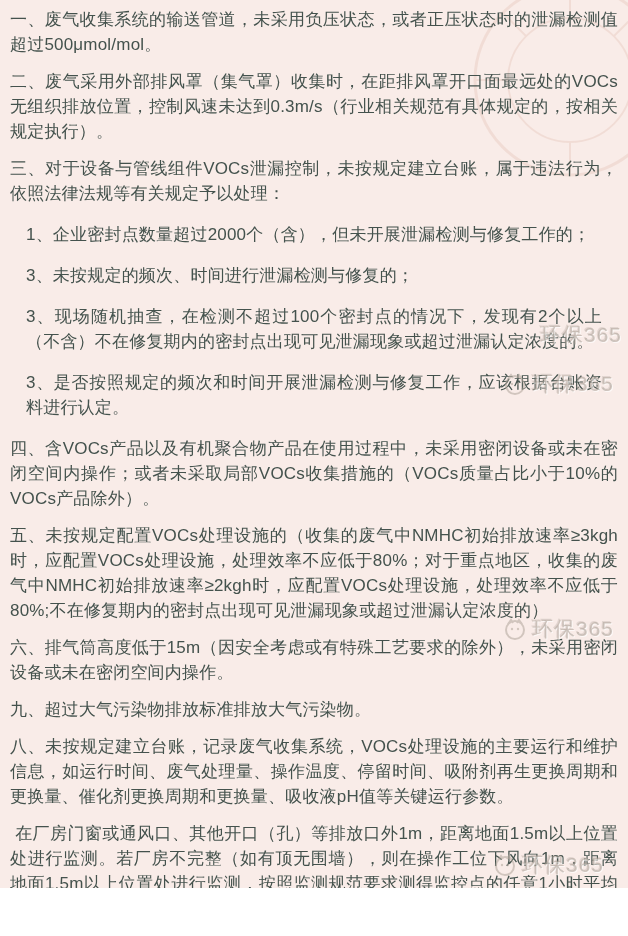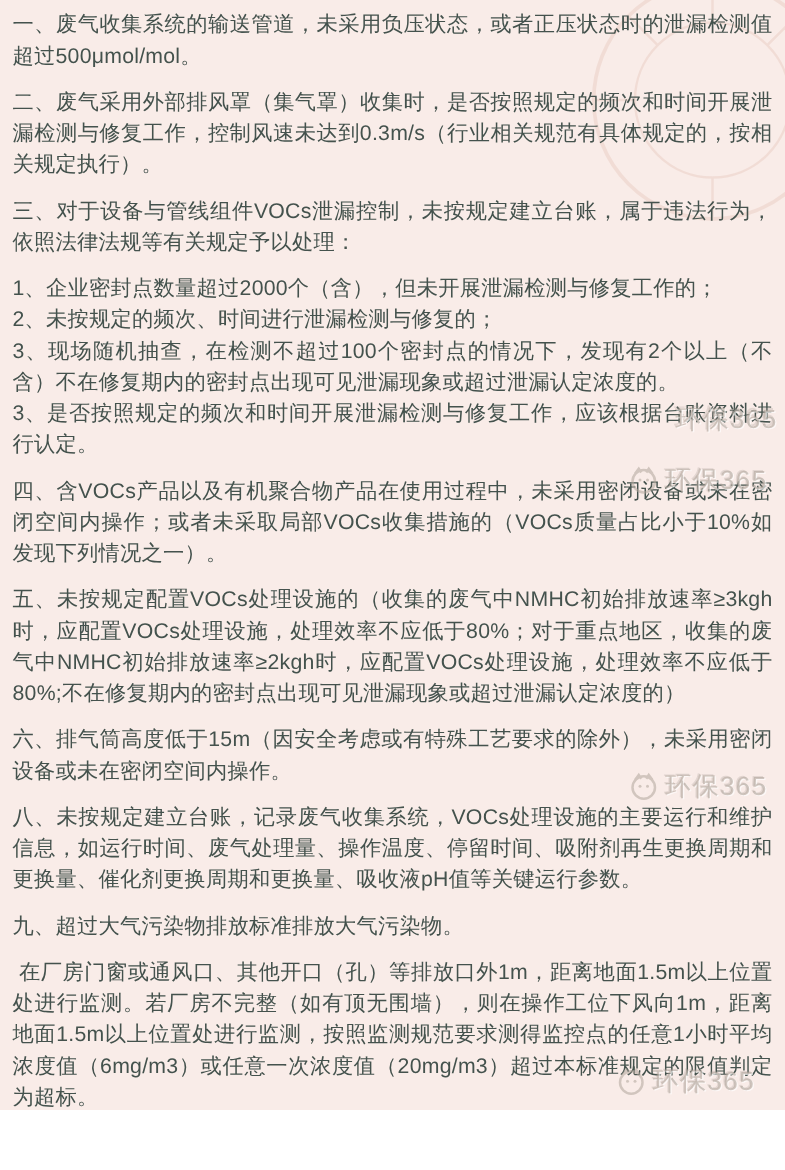--- a/index.html
+++ b/index.html
@@ -19,21 +19,21 @@
     font-size: 17px;
     line-height: 25px;
     letter-spacing: 0.2px;
     text-align: justify;
   }
   .para {
     margin: 0 0 12px 0;
     white-space: pre-wrap;
   }
   .subitems { margin: 0 0 12px 0; }
-  .subitems .para { margin: 0; }
+  .subitems .para { margin: 16px; }
   
   .wm {
     position: absolute;
     z-index: 3;
     display: flex;
     align-items: center;
     gap: 4px;
     pointer-events: none;
   }
   .wm .wm-text {
@@ -65,33 +65,33 @@
     <circle cx="110" cy="110" r="62" fill="none" stroke="#c98f7a" stroke-width="2"></circle>
     <line x1="110" y1="15" x2="110" y2="48" stroke="#c98f7a" stroke-width="2"></line>
     <line x1="43" y1="43" x2="66" y2="66" stroke="#c98f7a" stroke-width="2"></line>
     <line x1="177" y1="43" x2="154" y2="66" stroke="#c98f7a" stroke-width="2"></line>
     <line x1="15" y1="110" x2="48" y2="110" stroke="#c98f7a" stroke-width="2"></line>
     <line x1="110" y1="172" x2="110" y2="205" stroke="#c98f7a" stroke-width="2"></line>
   </svg>
 
   <div class="content">
     <p class="para">一、废气收集系统的输送管道，未采用负压状态，或者正压状态时的泄漏检测值超过500μmol/mol。</p>
-    <p class="para">二、废气采用外部排风罩（集气罩）收集时，是否按照规定的频次和时间开展泄漏检测与修复工作，控制风速未达到0.3m/s（行业相关规范有具体规定的，按相关规定执行）。</p>
+    <p class="para">二、废气采用外部排风罩（集气罩）收集时，在距排风罩开口面最远处的VOCs无组织排放位置，控制风速未达到0.3m/s（行业相关规范有具体规定的，按相关规定执行）。</p>
     <p class="para">三、对于设备与管线组件VOCs泄漏控制，未按规定建立台账，属于违法行为，依照法律法规等有关规定予以处理：</p>
     <div class="subitems">
       <p class="para">1、企业密封点数量超过2000个（含），但未开展泄漏检测与修复工作的；</p>
-      <p class="para">2、未按规定的频次、时间进行泄漏检测与修复的；</p>
+      <p class="para">3、未按规定的频次、时间进行泄漏检测与修复的；</p>
       <p class="para">3、现场随机抽查，在检测不超过100个密封点的情况下，发现有2个以上（不含）不在修复期内的密封点出现可见泄漏现象或超过泄漏认定浓度的。</p>
       <p class="para">3、是否按照规定的频次和时间开展泄漏检测与修复工作，应该根据台账资料进行认定。</p>
     </div>
-    <p class="para">四、含VOCs产品以及有机聚合物产品在使用过程中，未采用密闭设备或未在密闭空间内操作；或者未采取局部VOCs收集措施的（VOCs质量占比小于10%如发现下列情况之一）。</p>
+    <p class="para">四、含VOCs产品以及有机聚合物产品在使用过程中，未采用密闭设备或未在密闭空间内操作；或者未采取局部VOCs收集措施的（VOCs质量占比小于10%的VOCs产品除外）。</p>
     <p class="para">五、未按规定配置VOCs处理设施的（收集的废气中NMHC初始排放速率≥3kgh时，应配置VOCs处理设施，处理效率不应低于80%；对于重点地区，收集的废气中NMHC初始排放速率≥2kgh时，应配置VOCs处理设施，处理效率不应低于80%;不在修复期内的密封点出现可见泄漏现象或超过泄漏认定浓度的）</p>
     <p class="para">六、排气筒高度低于15m（因安全考虑或有特殊工艺要求的除外），未采用密闭设备或未在密闭空间内操作。</p>
+    <p class="para">九、超过大气污染物排放标准排放大气污染物。</p>
     <p class="para">八、未按规定建立台账，记录废气收集系统，VOCs处理设施的主要运行和维护信息，如运行时间、废气处理量、操作温度、停留时间、吸附剂再生更换周期和更换量、催化剂更换周期和更换量、吸收液pH值等关键运行参数。</p>
-    <p class="para">九、超过大气污染物排放标准排放大气污染物。</p>
     <p class="para"> 在厂房门窗或通风口、其他开口（孔）等排放口外1m，距离地面1.5m以上位置处进行监测。若厂房不完整（如有顶无围墙），则在操作工位下风向1m，距离地面1.5m以上位置处进行监测，按照监测规范要求测得监控点的任意1小时平均浓度值（6mg/m3）或任意一次浓度值（20mg/m3）超过本标准规定的限值判定为超标。</p>
   </div>
 
   <div class="wm" style="left:540px; top:321px;">
     <span class="wm-text">环保365</span>
   </div>
 
   <div class="wm" style="left:502px; top:370px;">
     <svg width="26" height="26" viewBox="0 0 26 26">
       <circle cx="13" cy="14" r="9" fill="none" stroke="#b2a79c" stroke-width="2"></circle>

